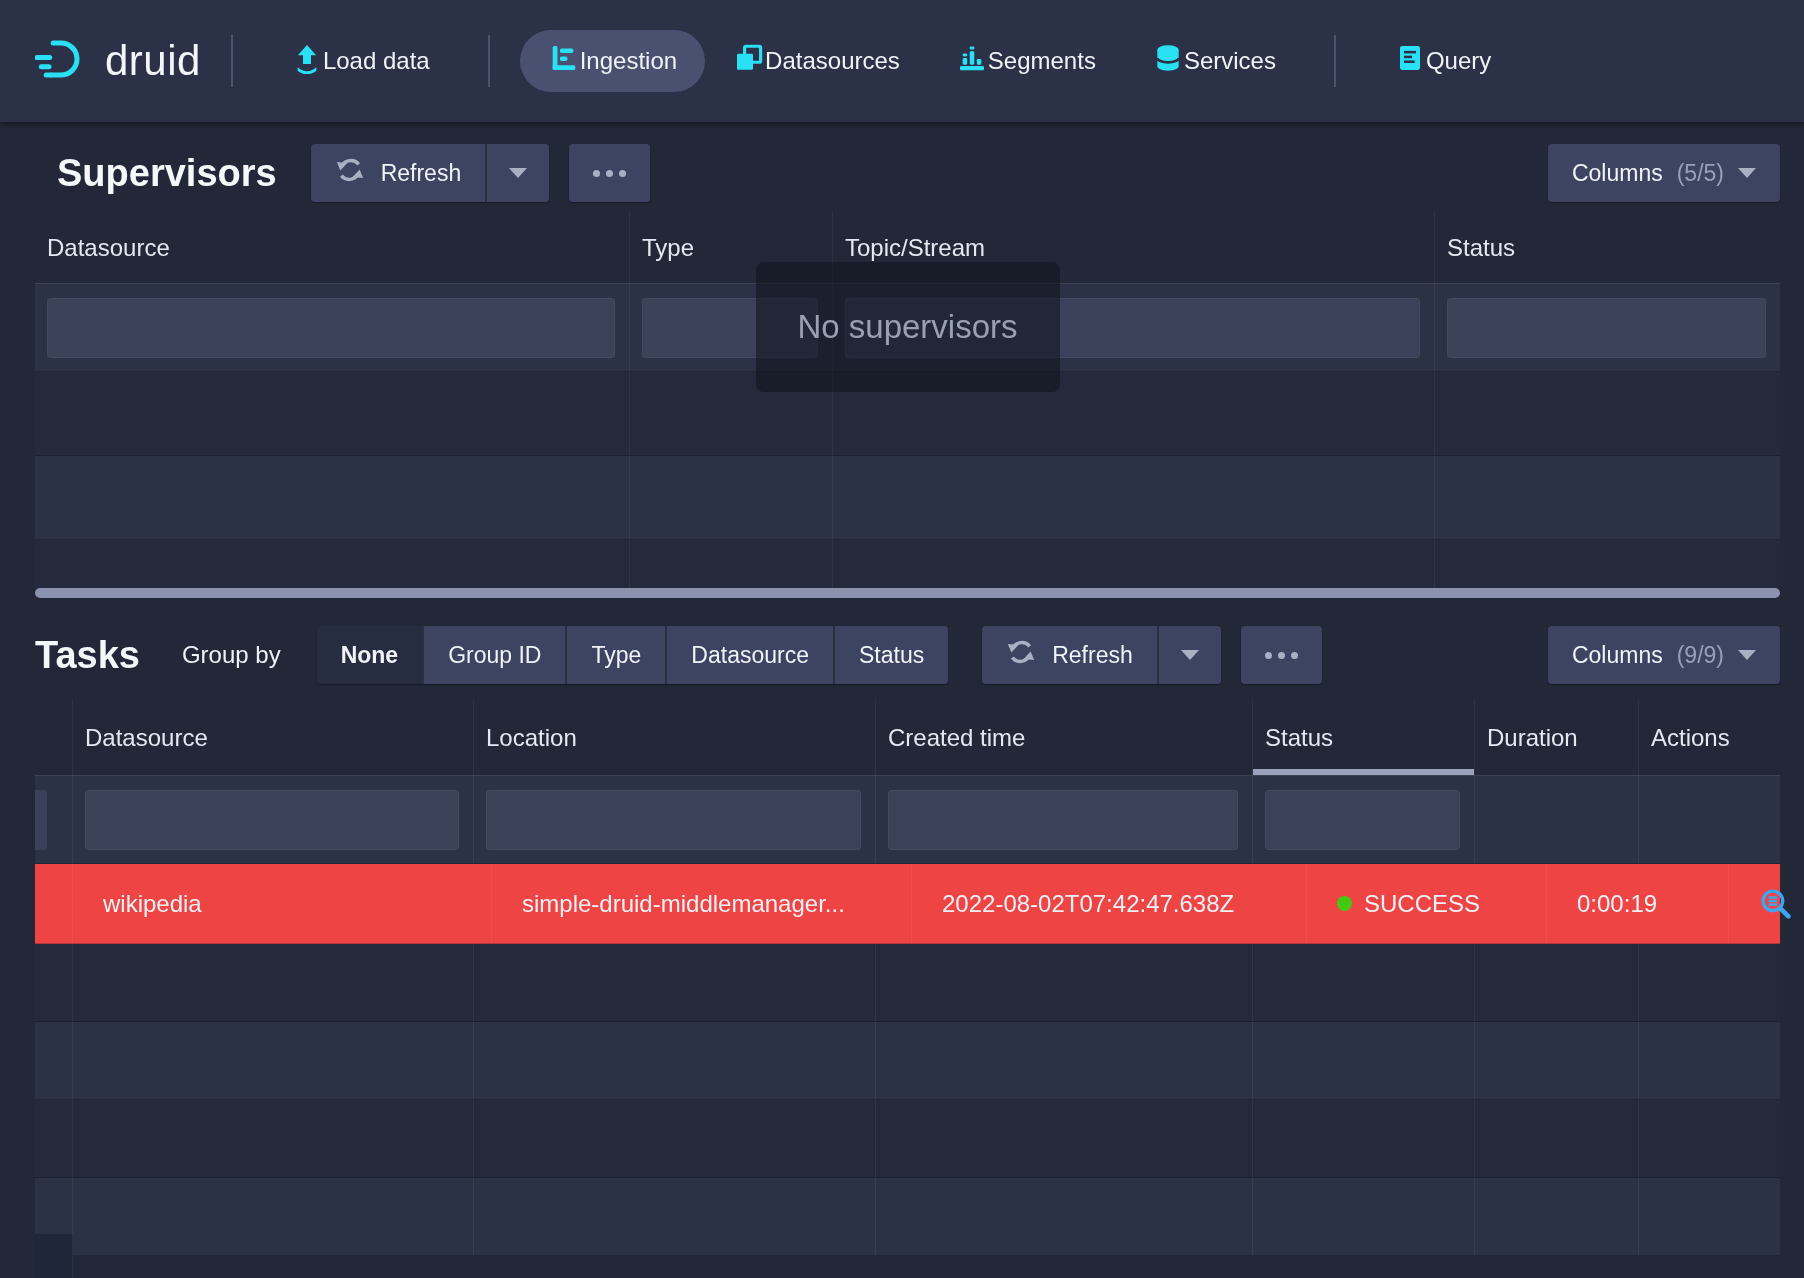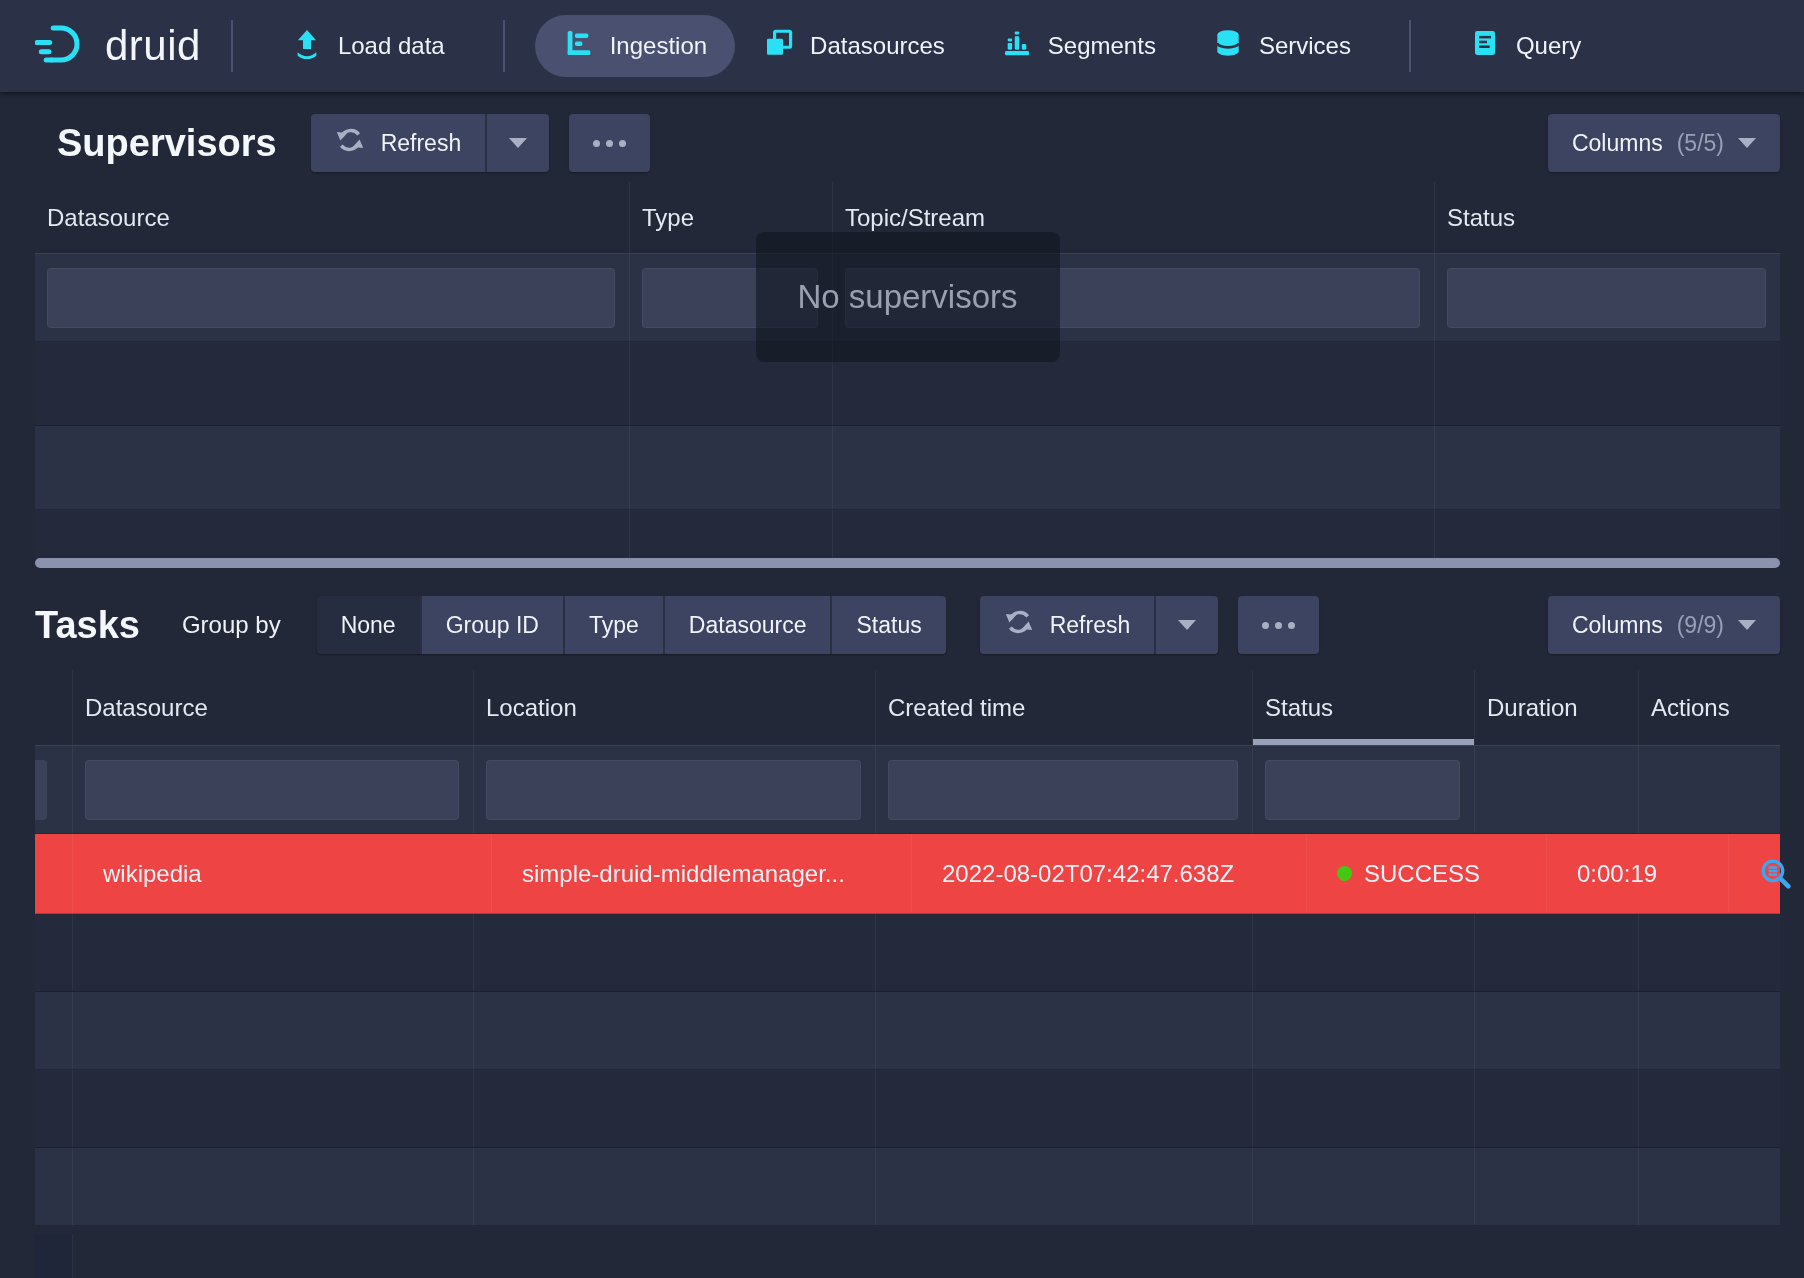--- a/index.html
+++ b/index.html
@@ -5,29 +5,29 @@
   * { margin:0; padding:0; box-sizing:border-box; }
   html,body { width:1804px; height:1278px; overflow:hidden; }
   body {
     background:#222838;
     font-family:"Liberation Sans","DejaVu Sans",sans-serif;
     color:#eef1f6;
     position:relative;
   }
   
   .nav {
-    height:92px; background:#2b3147; display:flex; align-items:center;
+    height:122px; background:#2b3147; display:flex; align-items:center;
     padding:0 35px; box-shadow:0 2px 5px rgba(0,0,0,.45);
     position:relative; z-index:5;
   }
   .logo { display:flex; align-items:center; gap:14px; cursor:pointer; }
   .logo-text { font-size:42px; font-weight:500; color:#f2f5f9; letter-spacing:.5px; }
   .nav-divider { width:2px; height:52px; background:#4b5370; margin:0 30px; }
   .nav-item {
-    display:flex; align-items:center; gap:15px; padding:0 28px; height:62px;
+    display:flex; align-items:center; padding:0 28px; height:62px;
     border-radius:31px; font-size:24px; color:#f0f3f8; cursor:pointer; white-space:nowrap;
   }
   .nav-item.active { background:#4a5170; }
   .nav-item svg { flex:0 0 auto; }
   
   .section-head { display:flex; align-items:center; padding:0 24px 0 35px; }
   .sup-head { margin-top:12px; height:78px;margin-left:22px; }
   .task-head { margin-top:18px; height:78px; }
   .section-title { font-size:38px; font-weight:700; color:#f5f8fb; }
   .btn {
@@ -44,21 +44,21 @@
     border-top:10px solid #a9b0c3; display:inline-block;
   }
   .dots { display:flex; gap:6px; align-items:center; }
   .dots i { width:7px; height:7px; border-radius:50%; background:#a9b0c3; display:block; }
   .columns-btn { margin-left:auto; gap:14px; }
   .columns-btn .count { color:#98a0b5; } .gap20 { width:20px; } .gap34 { width:34px; }
   .groupby-label { font-size:24px; margin:0 36px 0 42px; color:#eef1f6; }
   .seg-group { display:flex; border-radius:4px; overflow:hidden; box-shadow:0 1px 2px rgba(0,0,0,.35); }
   .seg-group .btn { border-radius:0; box-shadow:none; border-right:2px solid #2a3042; }
   .seg-group .btn:last-child { border-right:none; }
-  .seg-group .btn.active { background:#272d40; }
+  .seg-group .btn.active { background:#272d40;font-weight:bold; }
   
   .tablewrap { margin:0 24px 0 35px; position:relative; }
   .grid-sup  { display:grid; grid-template-columns:595px 203px 602px 345px; }
   .grid-task { display:grid; grid-template-columns:38px 401px 402px 377px 222px 164px 141px; }
   .cell { border-right:1px solid rgba(255,255,255,.055); padding-left:12px;
           display:flex; align-items:center; overflow:hidden; position:relative; }
   .cell:last-child { border-right:none; }
   .thead { height:72px; border-bottom:1px solid rgba(255,255,255,.12); }
   .thead .cell { font-size:24px; color:#e4e8f0; }
   .task-thead { height:76px; }

